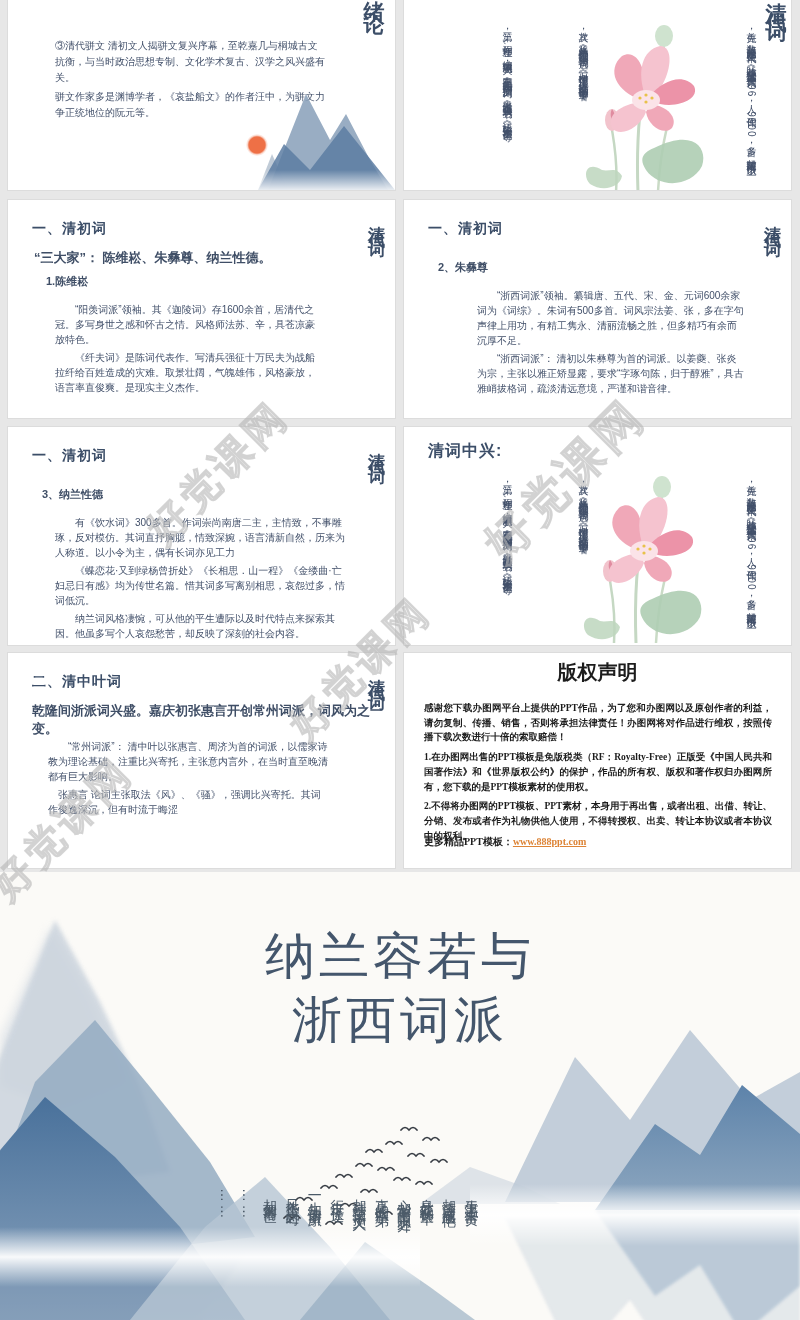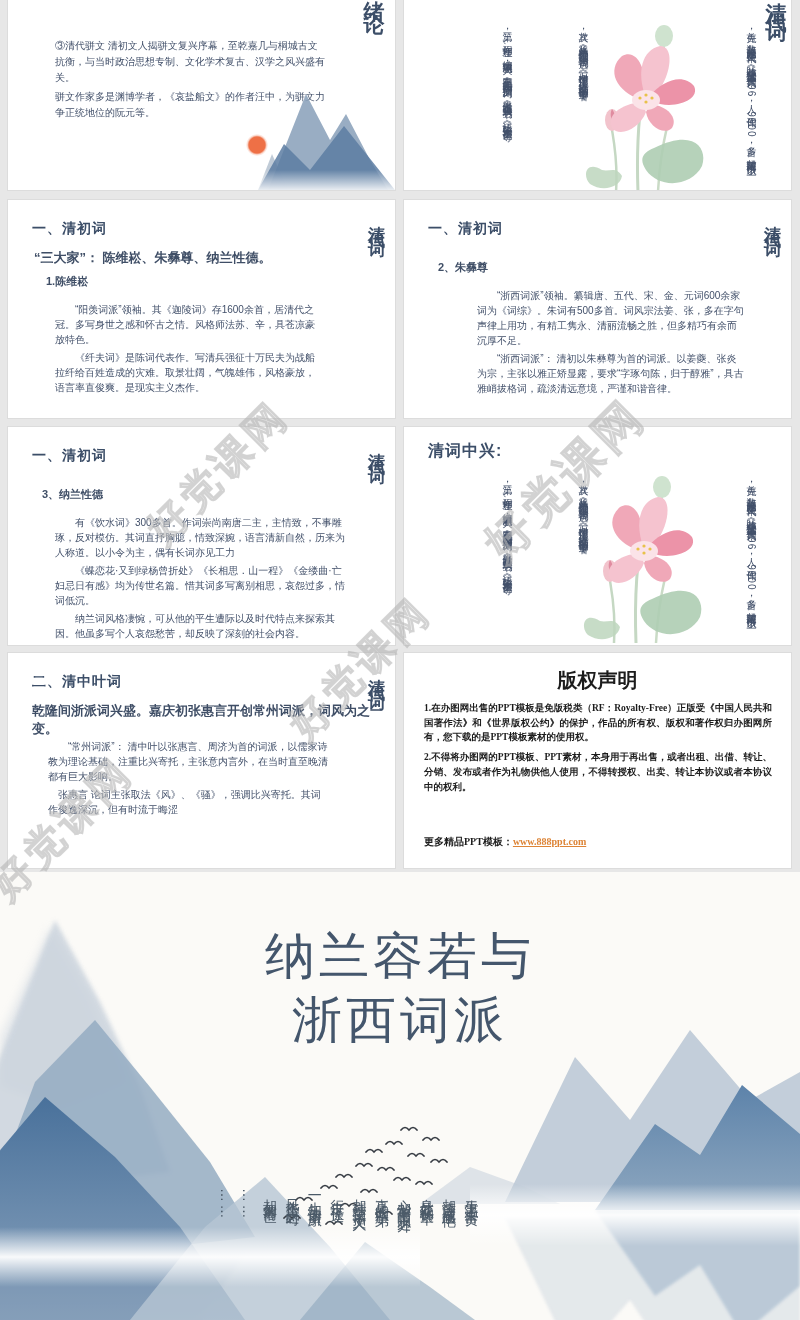--- a/index.html
+++ b/index.html
@@ -167,22 +167,23 @@
     <div class="stitle" style="left:24px;top:20px;">二、清中叶词</div>
     <div class="sline" style="left:24px;top:49px;">乾隆间浙派词兴盛。嘉庆初张惠言开创常州词派，词风为之一变。</div>
     <div class="paras" style="left:40px;top:86px;width:282px;">
       <p>“常州词派”： 清中叶以张惠言、周济为首的词派，以儒家诗教为理论基础，注重比兴寄托，主张意内言外，在当时直至晚清都有巨大影响。</p>
       <p class="ind1">张惠言  论词主张取法《风》、《骚》，强调比兴寄托。其词作俊逸深沉，但有时流于晦涩</p>
     </div>
     <div class="vtitle" style="left:357px;top:12px;font-size:17px;letter-spacing:7px;">清代词</div>
   </div>
 
   <div class="slide cslide" id="s8" style="left:404px;top:653px;height:215px;">
-    <div class="ctitle" style="top:14px;font-family:Liberation Mono, monospace;">版权声明</div>
+    <div class="ctitle" style="top:6px;font-family:Liberation Mono, monospace;">版权声明</div>
     <div class="cbody" style="left:20px;top:48px;width:348px;">
+      <p>感谢您下载办图网平台上提供的PPT作品，为了您和办图网以及原创作者的利益，请勿复制、传播、销售，否则将承担法律责任！办图网将对作品进行维权，按照传播下载次数进行十倍的索取赔偿！</p>
       <p>1.在办图网出售的PPT模板是免版税类（RF：Royalty-Free）正版受《中国人民共和国著作法》和《世界版权公约》的保护，作品的所有权、版权和著作权归办图网所有，您下载的是PPT模板素材的使用权。</p>
       <p>2.不得将办图网的PPT模板、PPT素材，本身用于再出售，或者出租、出借、转让、分销、发布或者作为礼物供他人使用，不得转授权、出卖、转让本协议或者本协议中的权利。</p>
     </div>
     <div class="cfoot" style="left:20px;top:182px;">
       <span>更多精品PPT模板：</span><a class="clink" href="#" style="color:#dd8436;">www.888ppt.com</a>
     </div>
   </div>
 
   <div class="cover">
     <svg width="800" height="448" viewBox="0 0 800 448" style="position:absolute;left:0;top:0;">

